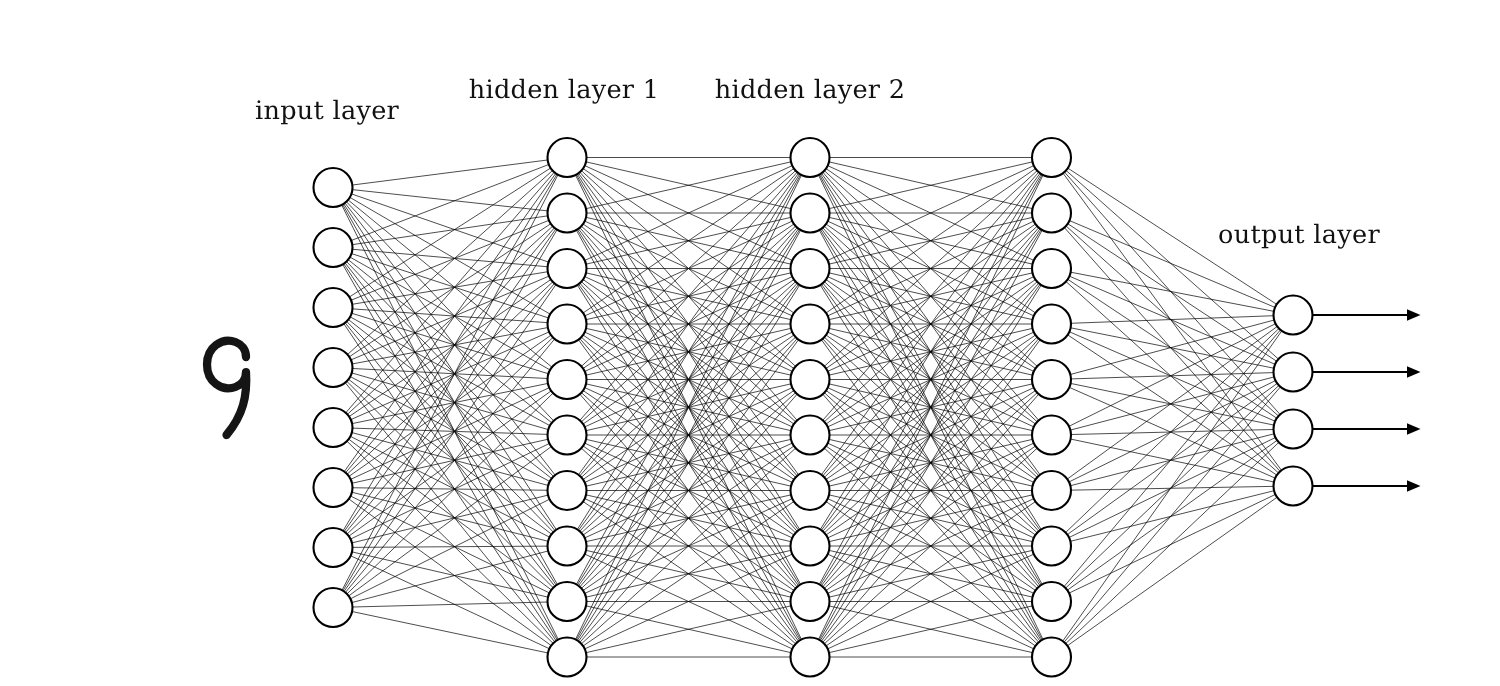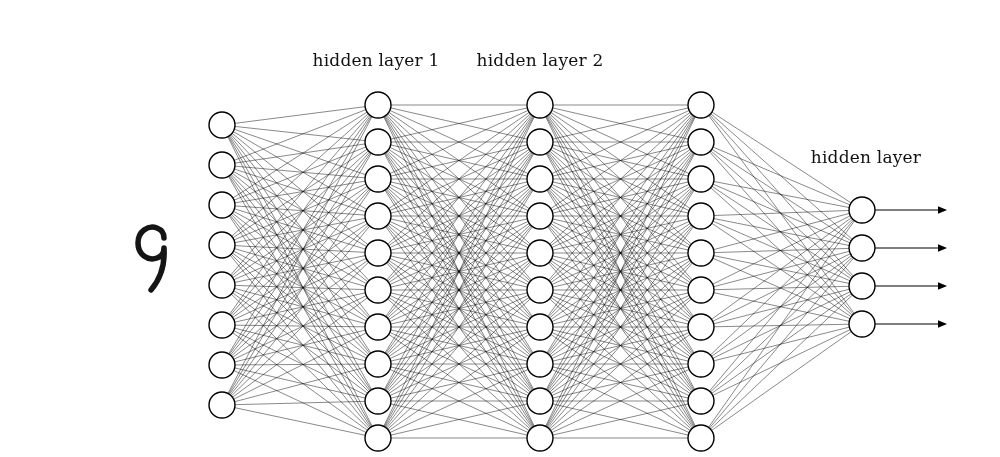--- a/index.html
+++ b/index.html
@@ -408,21 +408,22 @@
       <circle cx="701" cy="364" r="13" fill="#ffffff" stroke="#000000" stroke-width="1.4"></circle>
       <circle cx="701" cy="401" r="13" fill="#ffffff" stroke="#000000" stroke-width="1.4"></circle>
       <circle cx="701" cy="438" r="13" fill="#ffffff" stroke="#000000" stroke-width="1.4"></circle>
       <circle cx="862" cy="210" r="13" fill="#ffffff" stroke="#000000" stroke-width="1.4"></circle>
       <circle cx="862" cy="248" r="13" fill="#ffffff" stroke="#000000" stroke-width="1.4"></circle>
       <circle cx="862" cy="286" r="13" fill="#ffffff" stroke="#000000" stroke-width="1.4"></circle>
       <circle cx="862" cy="324" r="13" fill="#ffffff" stroke="#000000" stroke-width="1.4"></circle>
       <path d="M 164 238 C 164 228 152 224 144 230 C 136 236 136 250 144 256 C 152 262 164 258 164 248 C 165 264 162 277 151 290" fill="none" stroke="#151515" stroke-width="5.5" stroke-linecap="round" stroke-linejoin="round"></path>
     </svg>
 
+  <div class="layer-label label-input">input layer</div>
 
   <div class="layer-label label-hidden1">hidden layer 1</div>
 
   <div class="layer-label label-hidden2">hidden layer 2</div>
 
 
-  <div class="layer-label label-output">hidden layer</div>
+  <div class="layer-label label-output">output layer</div>
 
 </div>
 
 </body></html>

